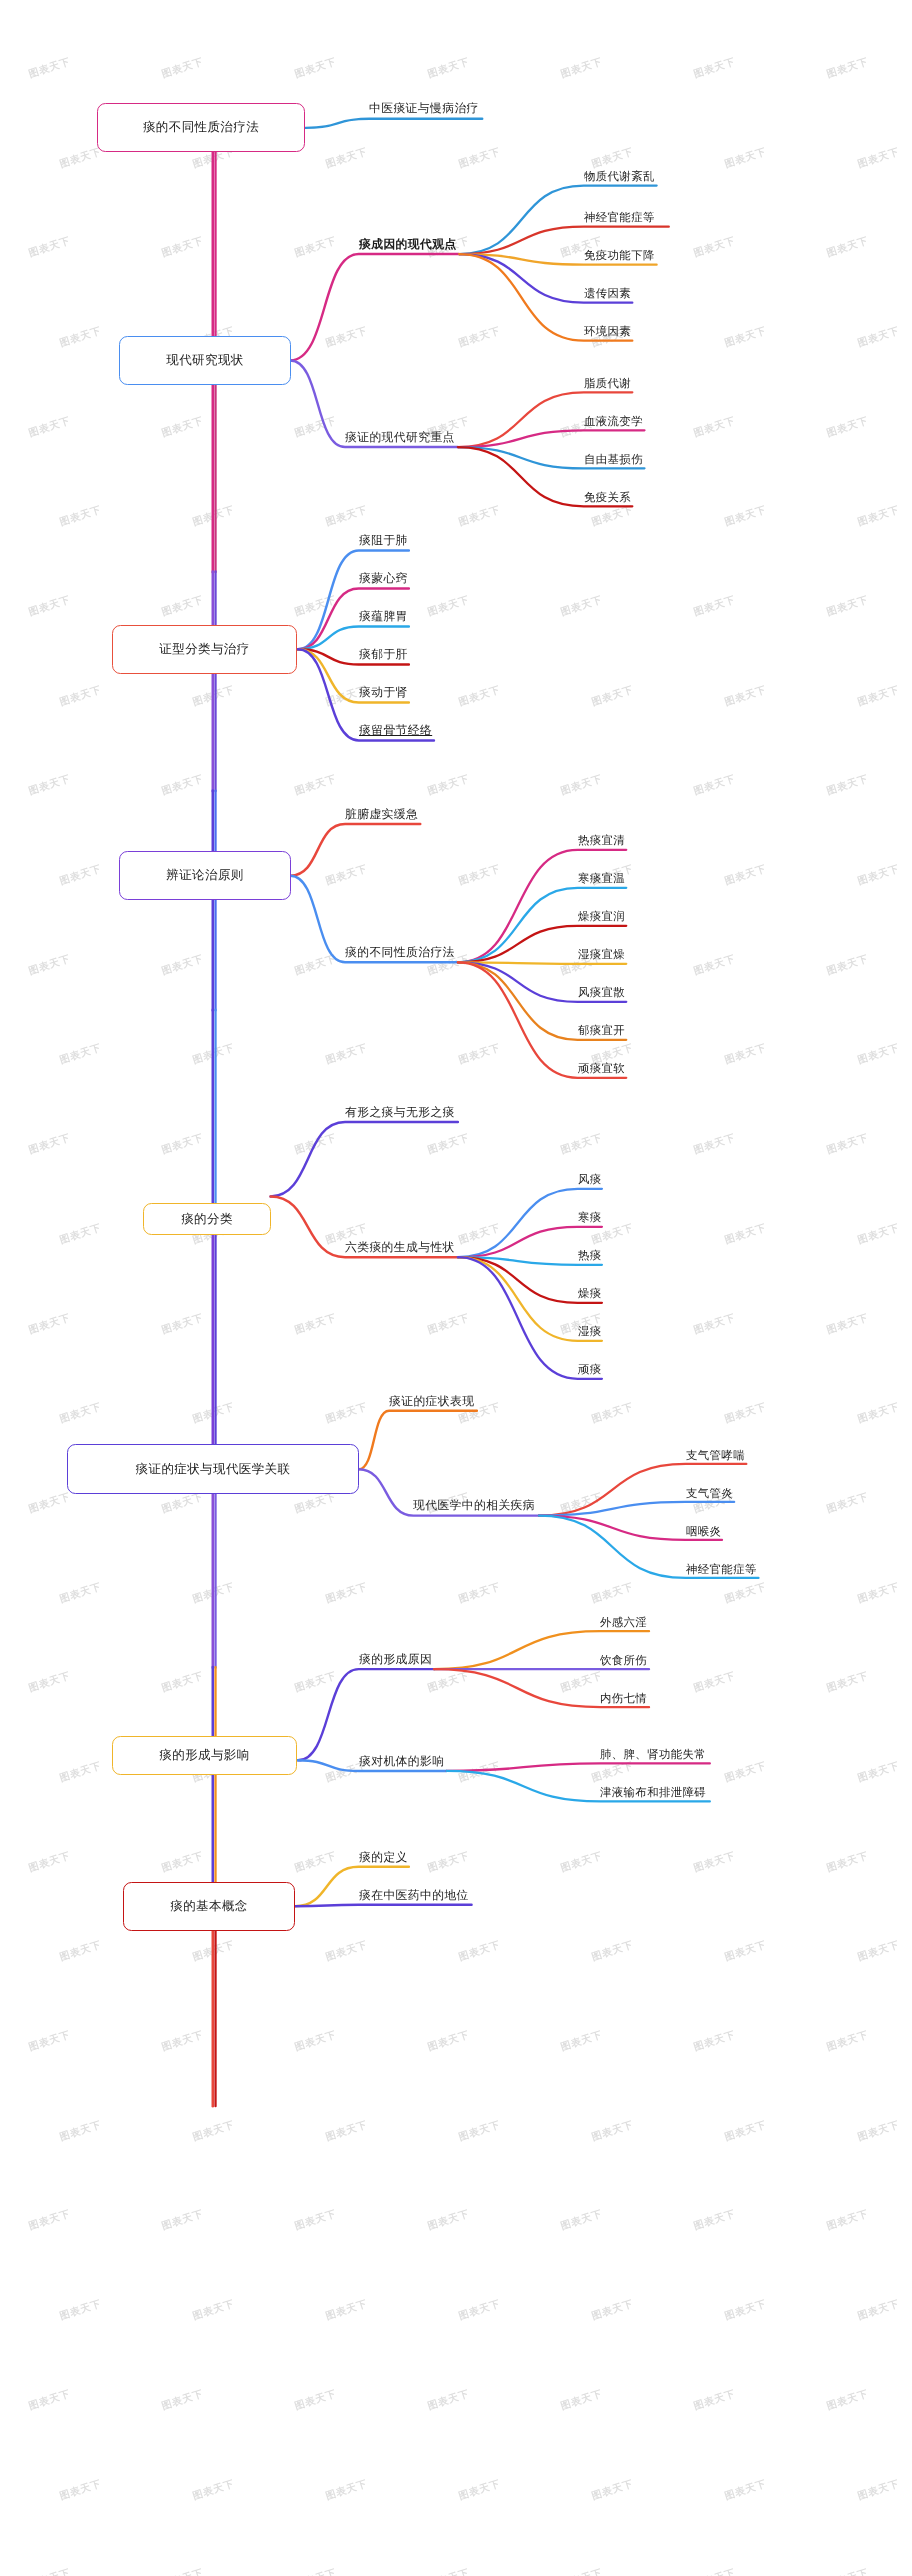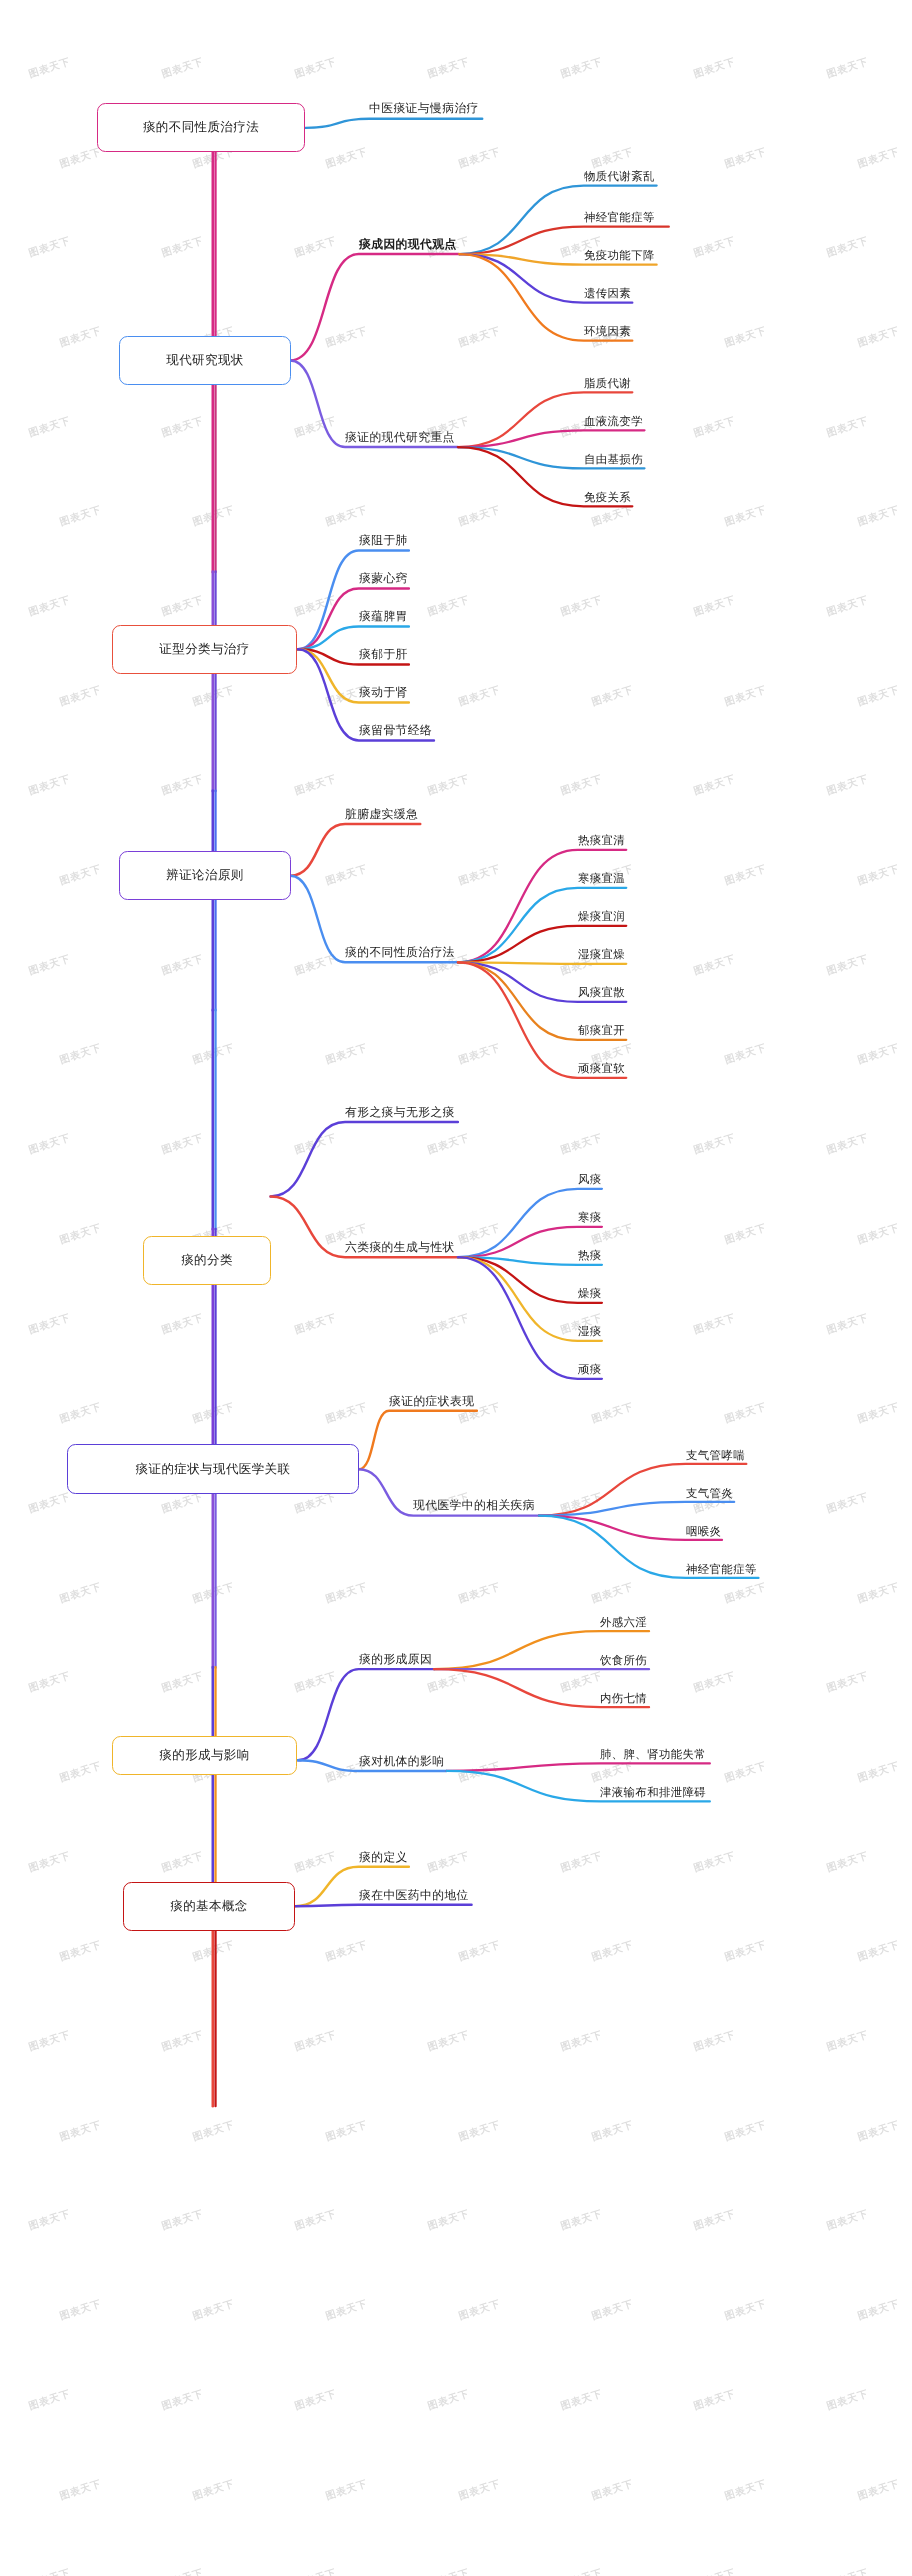--- a/index.html
+++ b/index.html
@@ -374,34 +374,34 @@
       <div class="leaf sub" style="left: 584px; top: 454px; font-size: 11.4px;">自由基损伤</div>
       <div class="leaf sub" style="left: 584px; top: 492px; font-size: 11.4px;">免疫关系</div>
       <div class="node" style="left: 112px; top: 625px; min-width: 185px; height: 49px; border-color: rgb(232, 80, 60);">
         <span>证型分类与治疗</span>
       </div>
       <div class="leaf" style="left: 359px; top: 535px; font-size: 11.8px;">痰阻于肺</div>
       <div class="leaf" style="left: 359px; top: 573px; font-size: 11.8px;">痰蒙心窍</div>
       <div class="leaf" style="left: 359px; top: 611px; font-size: 11.8px;">痰蕴脾胃</div>
       <div class="leaf" style="left: 359px; top: 649px; font-size: 11.8px;">痰郁于肝</div>
       <div class="leaf" style="left: 359px; top: 687px; font-size: 11.8px;">痰动于肾</div>
-      <div class="leaf" style="left: 359px; top: 725px; font-size: 11.8px;">痰留骨节经络</div>
+      <div class="leaf" style="left: 359px; top: 725px; font-size: 11.8px; text-decoration: underline;">痰留骨节经络</div>
       <div class="node" style="left: 119px; top: 851px; min-width: 172px; height: 49px; border-color: rgb(122, 63, 216);">
         <span>辨证论治原则</span>
       </div>
       <div class="leaf" style="left: 345px; top: 809px; font-size: 11.8px;">脏腑虚实缓急</div>
       <div class="leaf" style="left: 345px; top: 947px; font-size: 11.8px;">痰的不同性质治疗法</div>
       <div class="leaf sub" style="left: 578px; top: 835px; font-size: 11.4px;">热痰宜清</div>
       <div class="leaf sub" style="left: 578px; top: 873px; font-size: 11.4px;">寒痰宜温</div>
       <div class="leaf sub" style="left: 578px; top: 911px; font-size: 11.4px;">燥痰宜润</div>
       <div class="leaf sub" style="left: 578px; top: 949px; font-size: 11.4px;">湿痰宜燥</div>
       <div class="leaf sub" style="left: 578px; top: 987px; font-size: 11.4px;">风痰宜散</div>
       <div class="leaf sub" style="left: 578px; top: 1025px; font-size: 11.4px;">郁痰宜开</div>
       <div class="leaf sub" style="left: 578px; top: 1063px; font-size: 11.4px;">顽痰宜软</div>
-      <div class="node" style="left: 143px; top: 1236px; min-width: 128px; height: 49px; border-color: rgb(240, 181, 42);">
+      <div class="node" style="left: 143px; top: 1203px; min-width: 128px; height: 32px; border-color: rgb(240, 181, 42);">
         <span>痰的分类</span>
       </div>
       <div class="leaf" style="left: 345px; top: 1107px; font-size: 11.8px;">有形之痰与无形之痰</div>
       <div class="leaf" style="left: 345px; top: 1242px; font-size: 11.8px;">六类痰的生成与性状</div>
       <div class="leaf sub" style="left: 578px; top: 1174px; font-size: 11.4px;">风痰</div>
       <div class="leaf sub" style="left: 578px; top: 1212px; font-size: 11.4px;">寒痰</div>
       <div class="leaf sub" style="left: 578px; top: 1250px; font-size: 11.4px;">热痰</div>
       <div class="leaf sub" style="left: 578px; top: 1288px; font-size: 11.4px;">燥痰</div>
       <div class="leaf sub" style="left: 578px; top: 1326px; font-size: 11.4px;">湿痰</div>
       <div class="leaf sub" style="left: 578px; top: 1364px; font-size: 11.4px;">顽痰</div>

